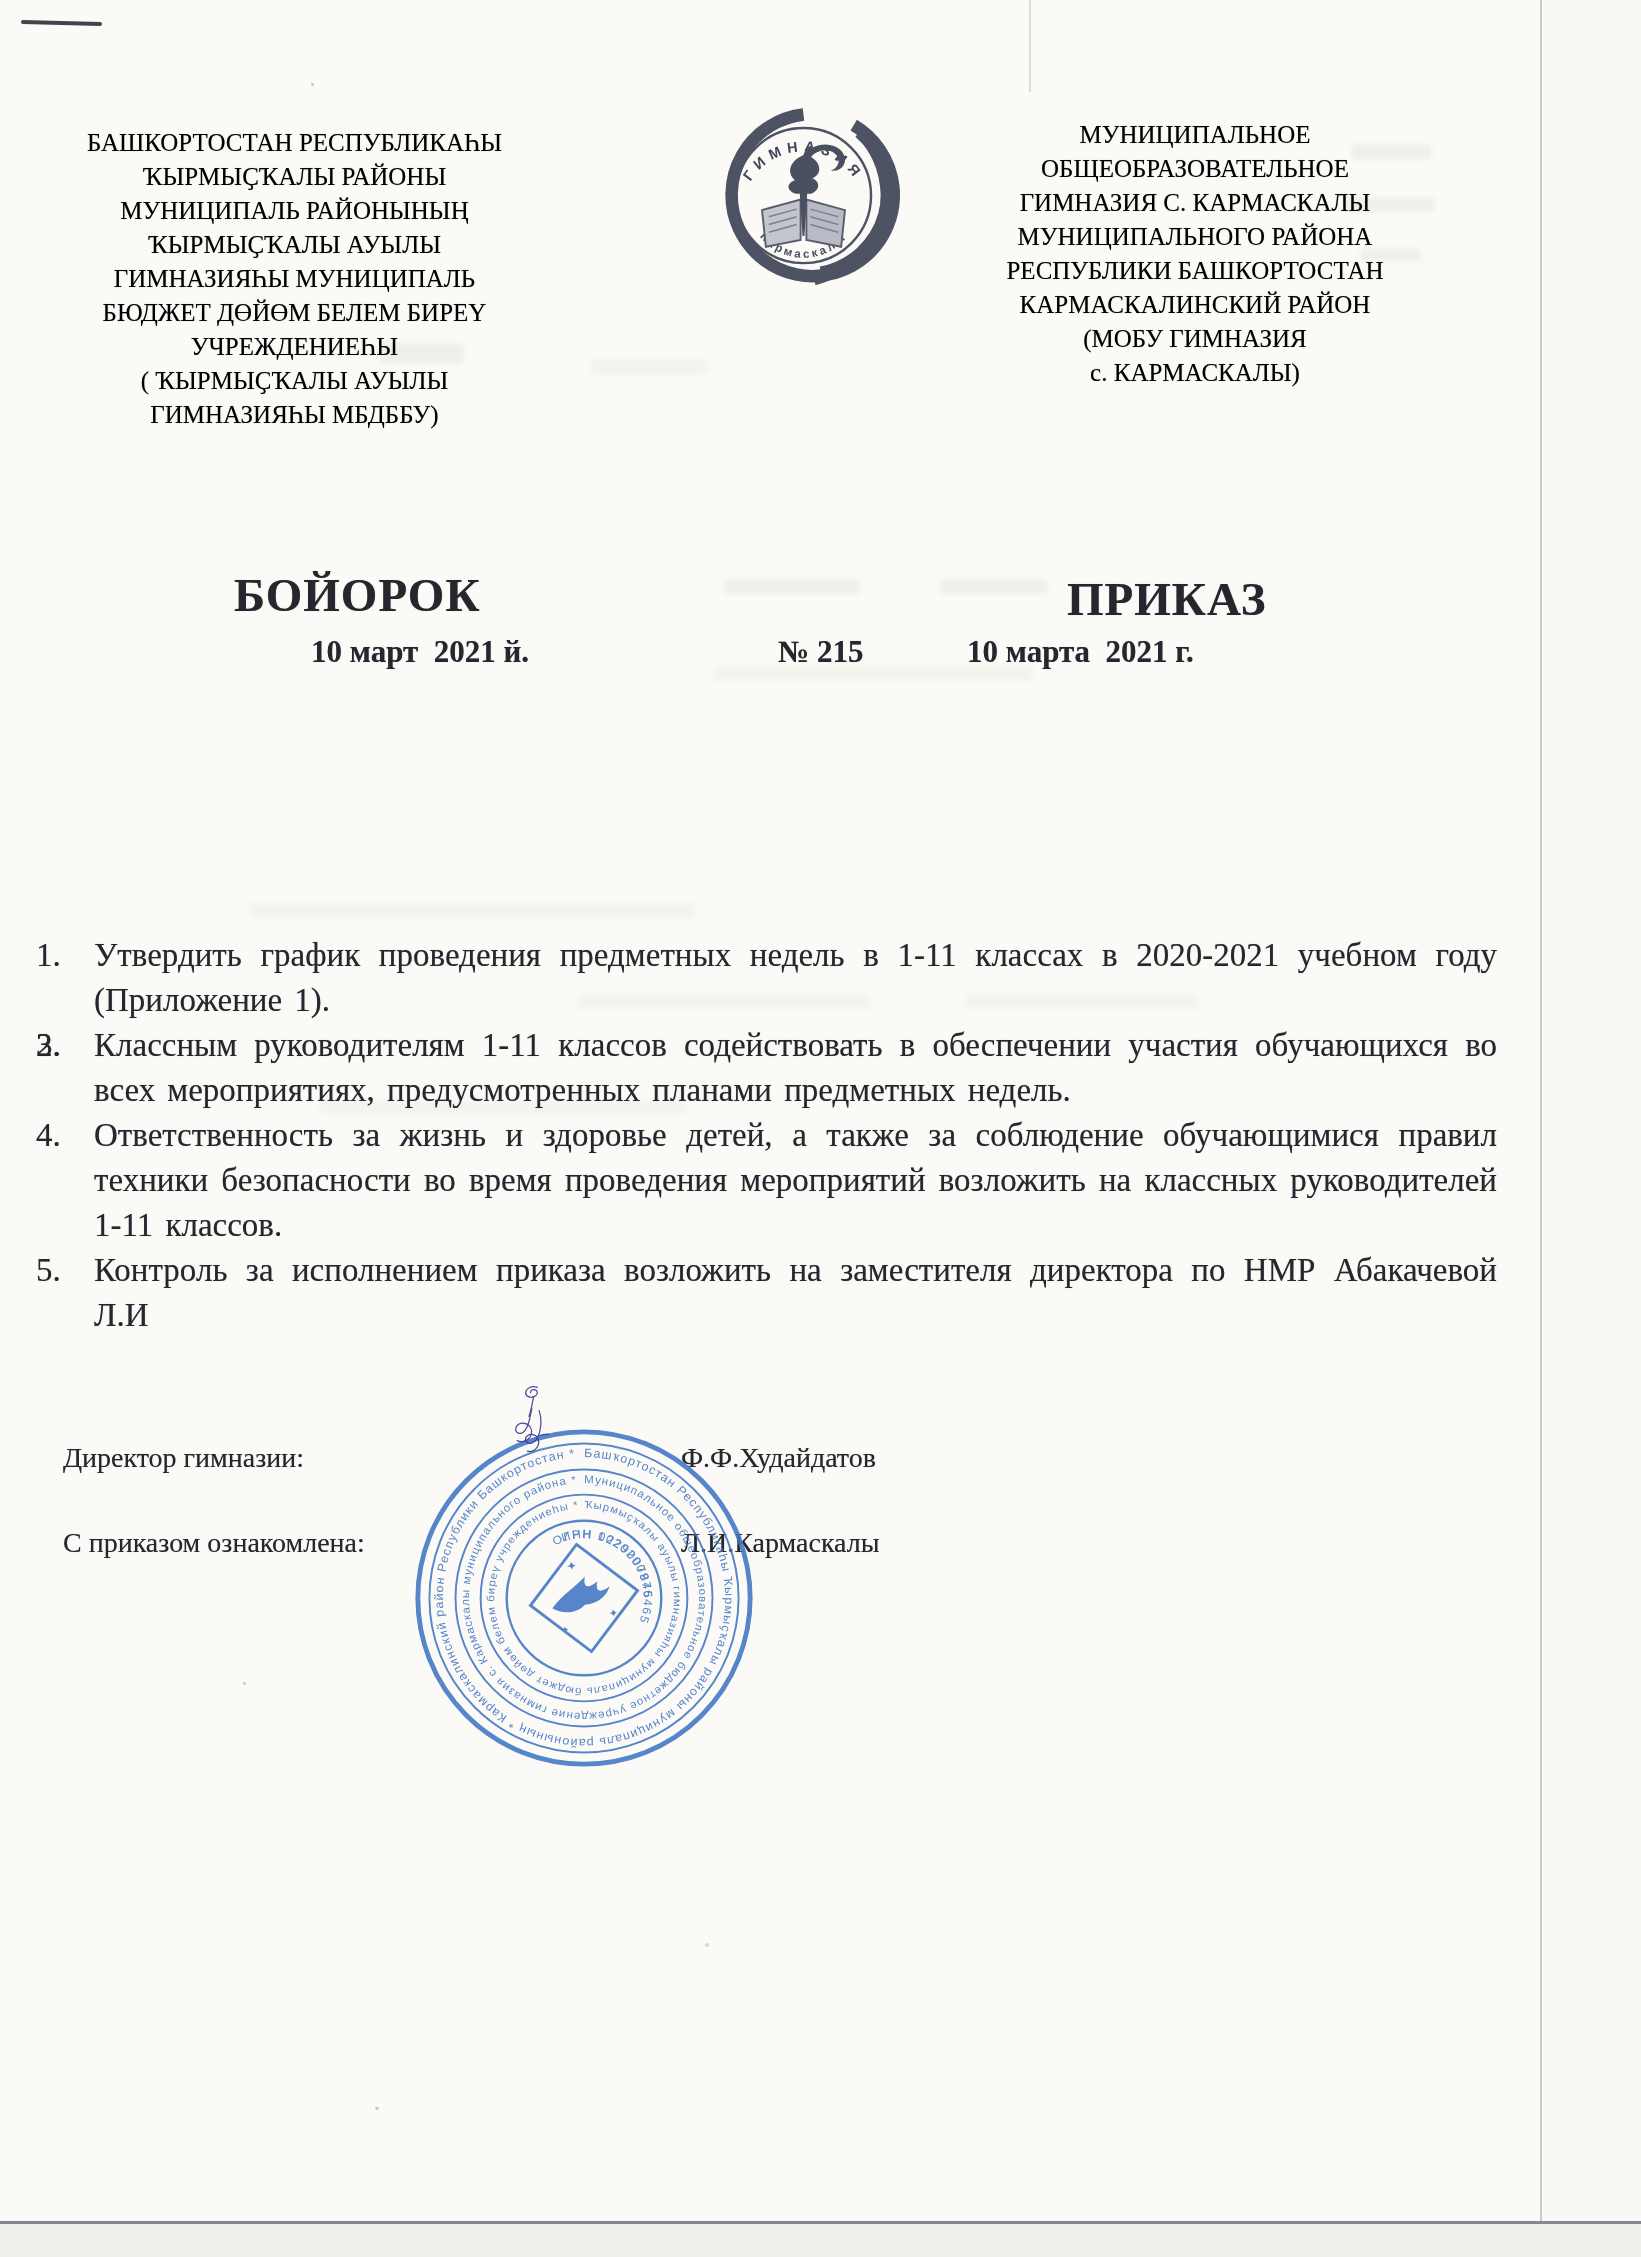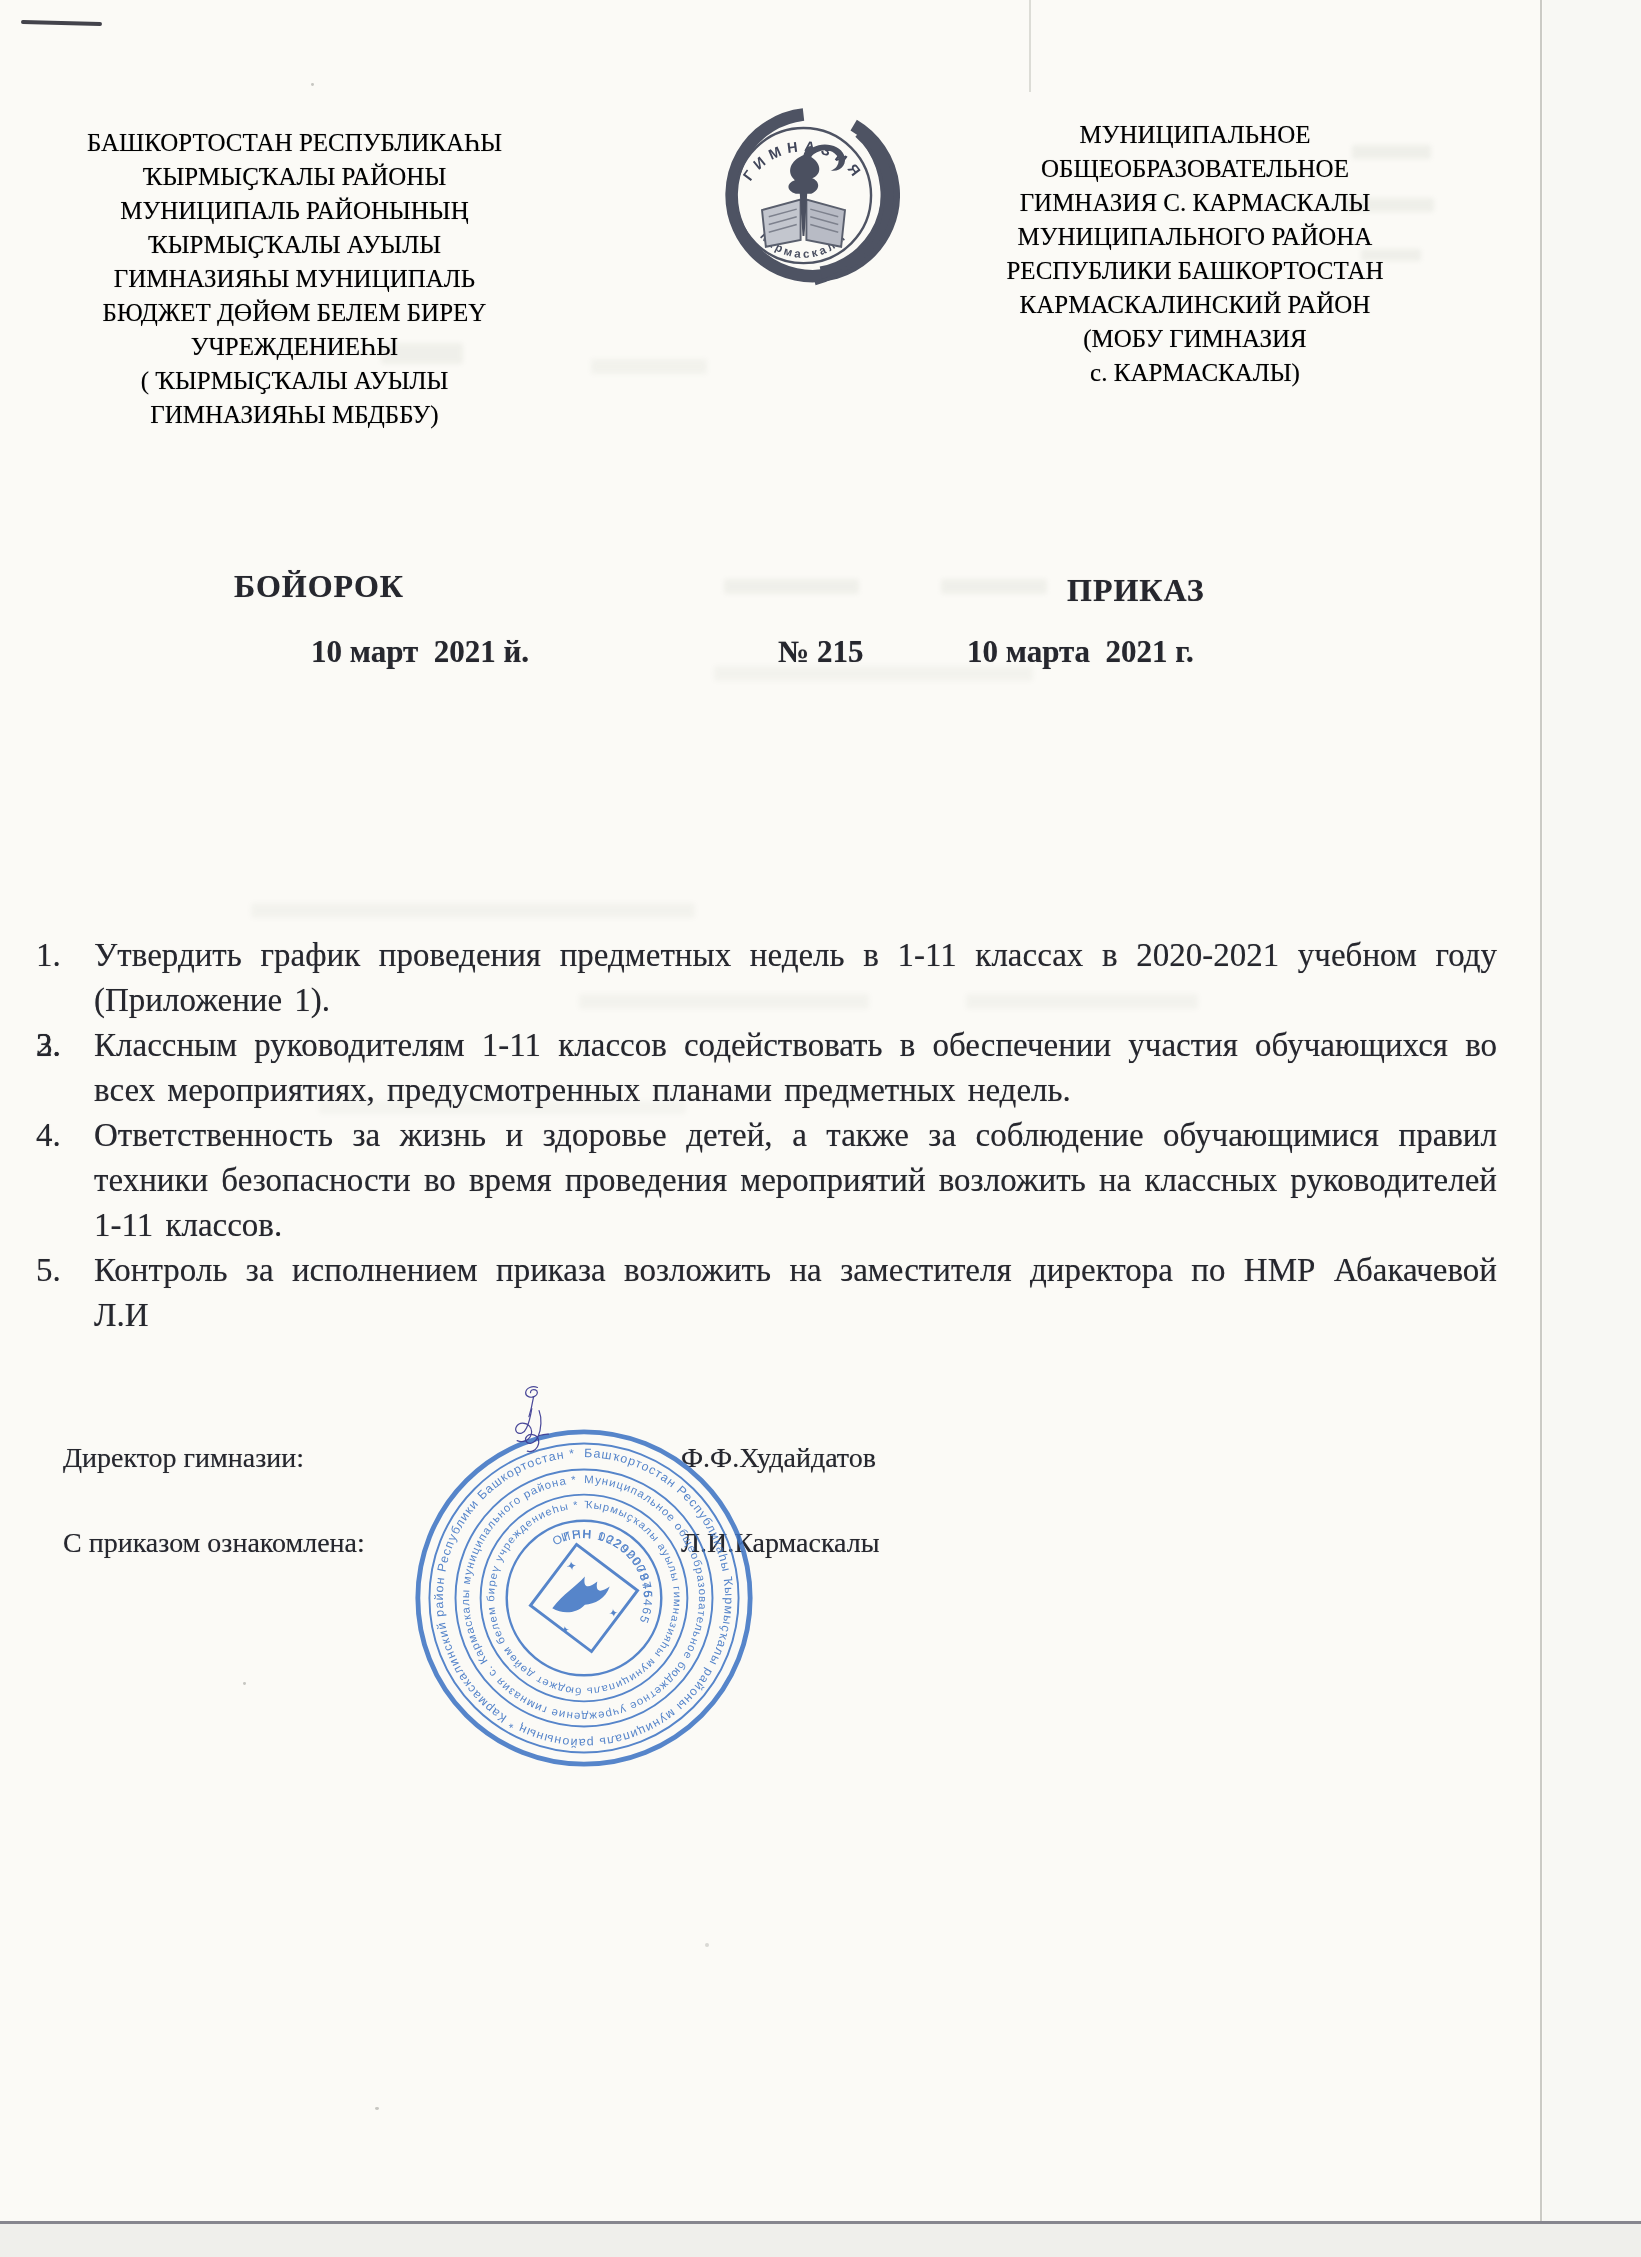--- a/index.html
+++ b/index.html
@@ -18,21 +18,21 @@
   .topleft-mark{position:absolute;left:21px;top:21px;width:81px;height:3.9px;background:#43434b;transform:rotate(1.4deg);border-radius:1.9px;}
   .fold-line{position:absolute;left:1029px;top:0;width:1.9px;height:92px;background:#dddดด8;background:#dcdcd6;}
   .ghost{position:absolute;background:#8f9a87;opacity:.11;filter:blur(2.9px);border-radius:1.9px;}
   .speck{position:absolute;background:#9a9a96;border-radius:50%;opacity:.55;}
   
   .org{position:absolute;text-align:center;font-size:25px;line-height:34px;color:#000000;text-shadow:0 0 0.8px rgba(57,58,68,.55);}
   .org.left{left:82px;top:126px;width:425px;}
   .org.right{left:951px;top:118px;width:488px;}
   .logo-svg{position:absolute;left:707px;top:99px;}
   
-  .title-word{position:absolute;font-weight:bold;font-size:32px;letter-spacing:1px;font-family:Liberation Serif, serif;}
+  .title-word{position:absolute;font-weight:bold;font-size:47px;letter-spacing:1px;font-family:Liberation Serif, serif;}
   .t-left{left:234px;top:568px;}
   .t-right{left:1067px;top:572px;}
   .meta{position:absolute;top:634px;font-weight:bold;font-size:31px;white-space:pre-wrap;}
   .m-date-b{left:311px;}
   .m-num{left:778px;}
   .m-date-r{left:967px;}
   .subject{position:absolute;left:304px;top:684px;width:1062px;text-align:center;font-weight:bold;font-size:32px;word-spacing:7.7px;white-space:pre-wrap;}
   
   .intro{position:absolute;left:63px;top:772px;width:1424px;font-size:33px;line-height:51px;text-indent:50px;word-spacing:4.8px;white-space:pre-wrap;}
   ol.order-list{position:absolute;left:34px;top:933px;width:1463px;margin:0;padding:0;list-style:none;font-size:33px;line-height:45px;}

